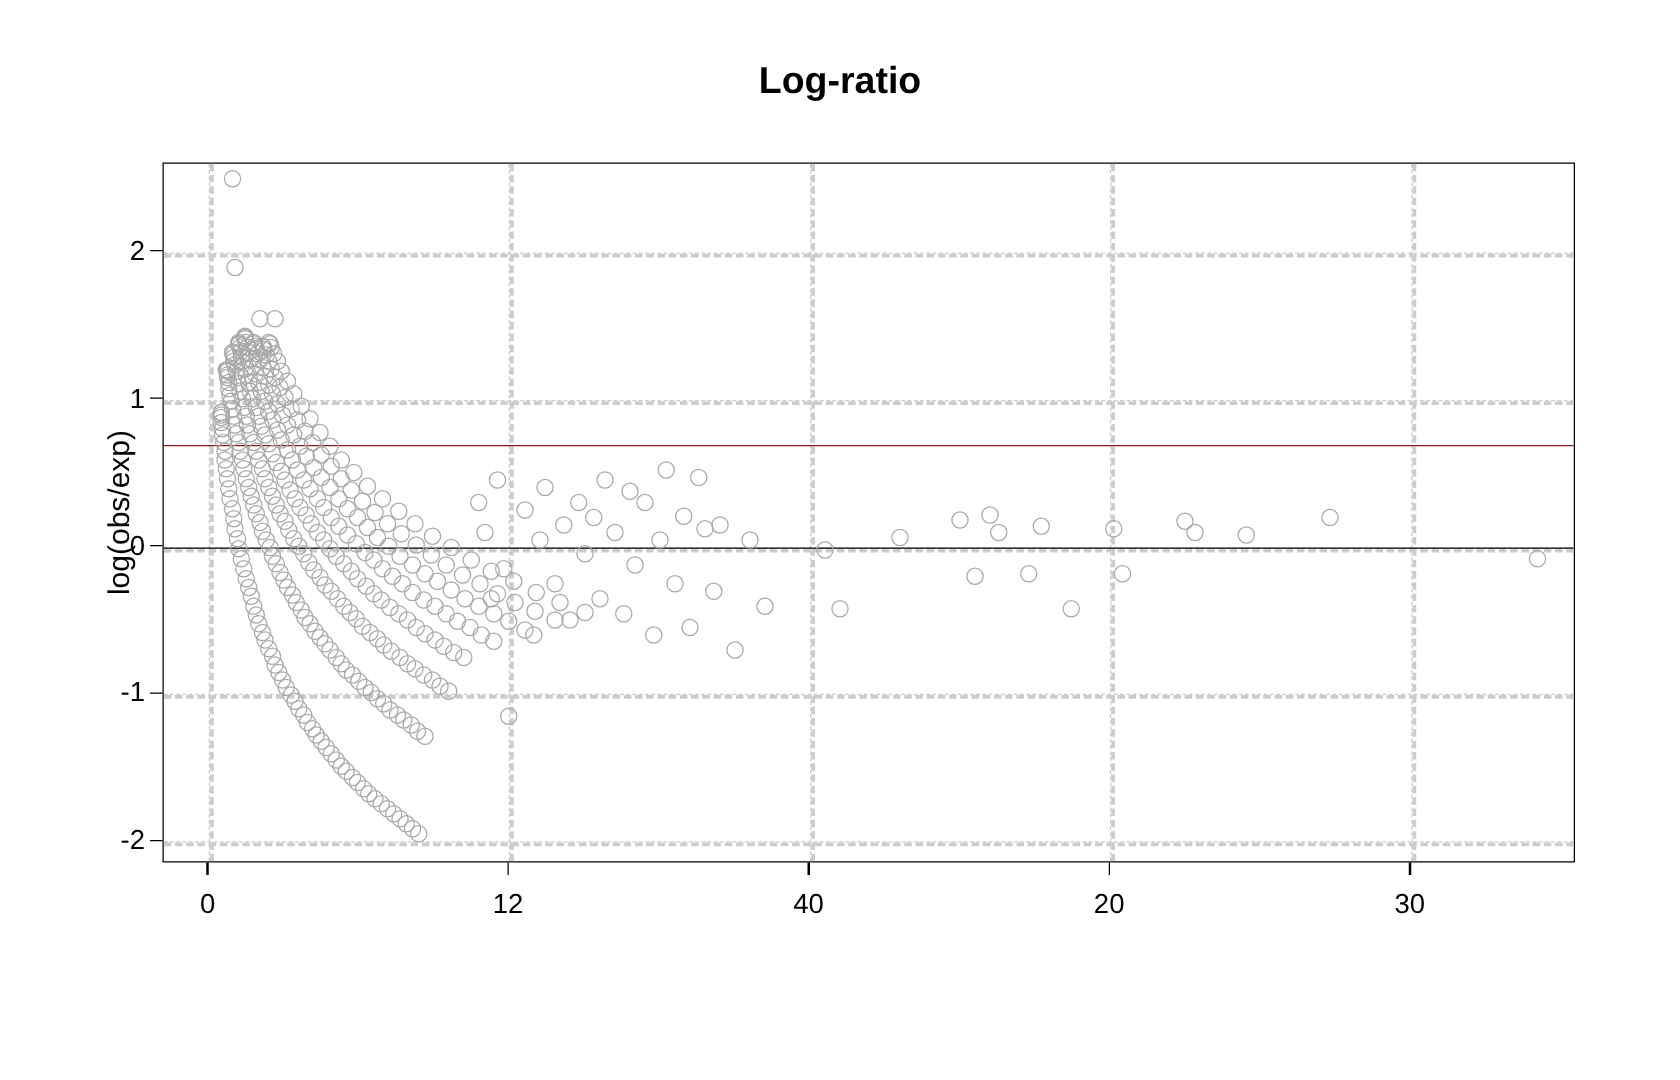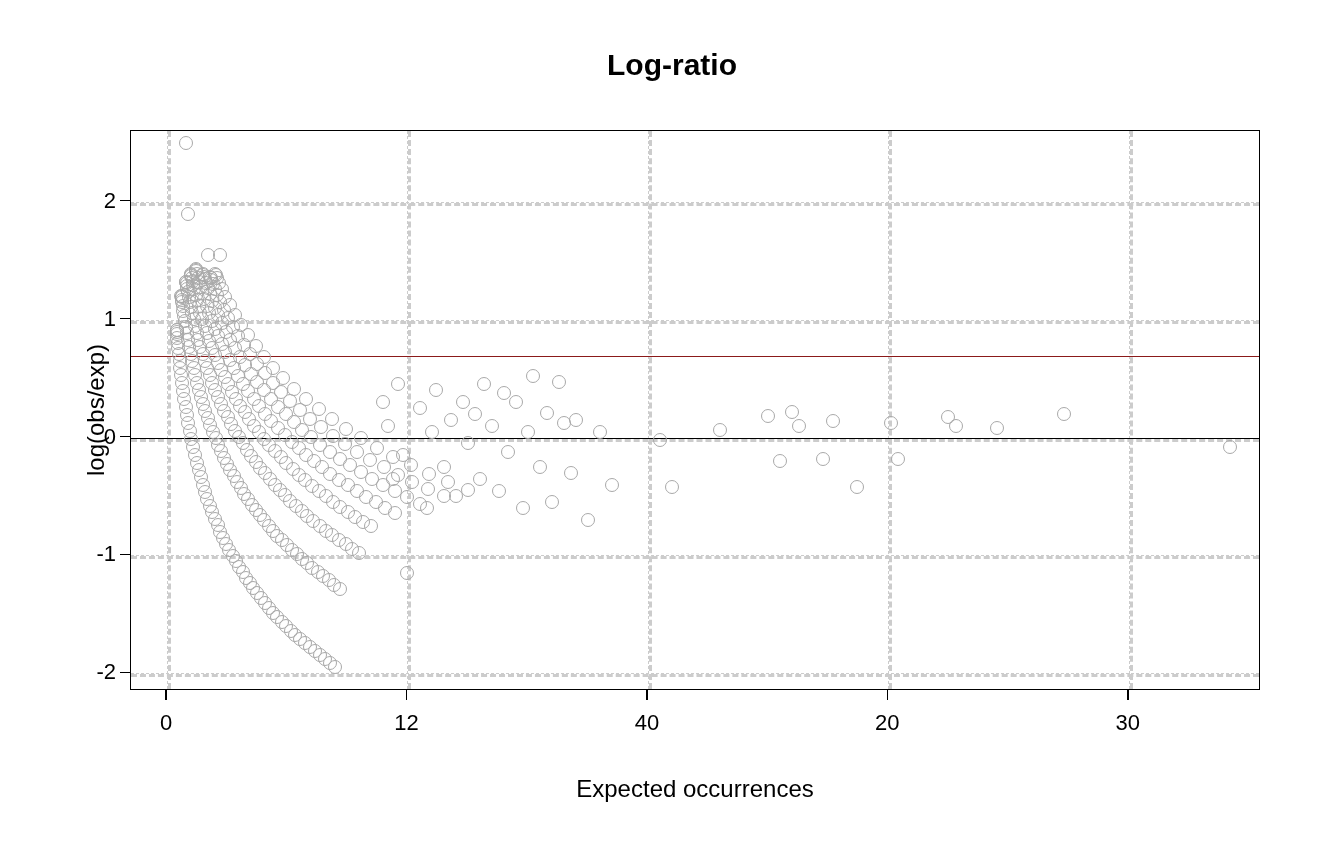--- a/index.html
+++ b/index.html
@@ -105,21 +105,20 @@
     white-space: nowrap;
   }
 </style>
 </head>
 <body>
 
 <div class="chart-wrap">
   <div class="chart-title">Log-ratio</div>
 
   <div class="y-axis-label">log(obs/exp)</div>
-  <div class="x-axis-label">Expected occurrences</div>
 
   <div class="plot-area" id="plot">
       <div class="grid-v" style="left: 36.0638px;"></div>
       <div class="grid-v" style="left: 276.489px;"></div>
       <div class="grid-v" style="left: 516.915px;"></div>
       <div class="grid-v" style="left: 757.34px;"></div>
       <div class="grid-v" style="left: 997.766px;"></div>
       <div class="grid-h" style="top: 542.316px;"></div>
       <div class="grid-h" style="top: 424.421px;"></div>
       <div class="grid-h" style="top: 306.526px;"></div>

